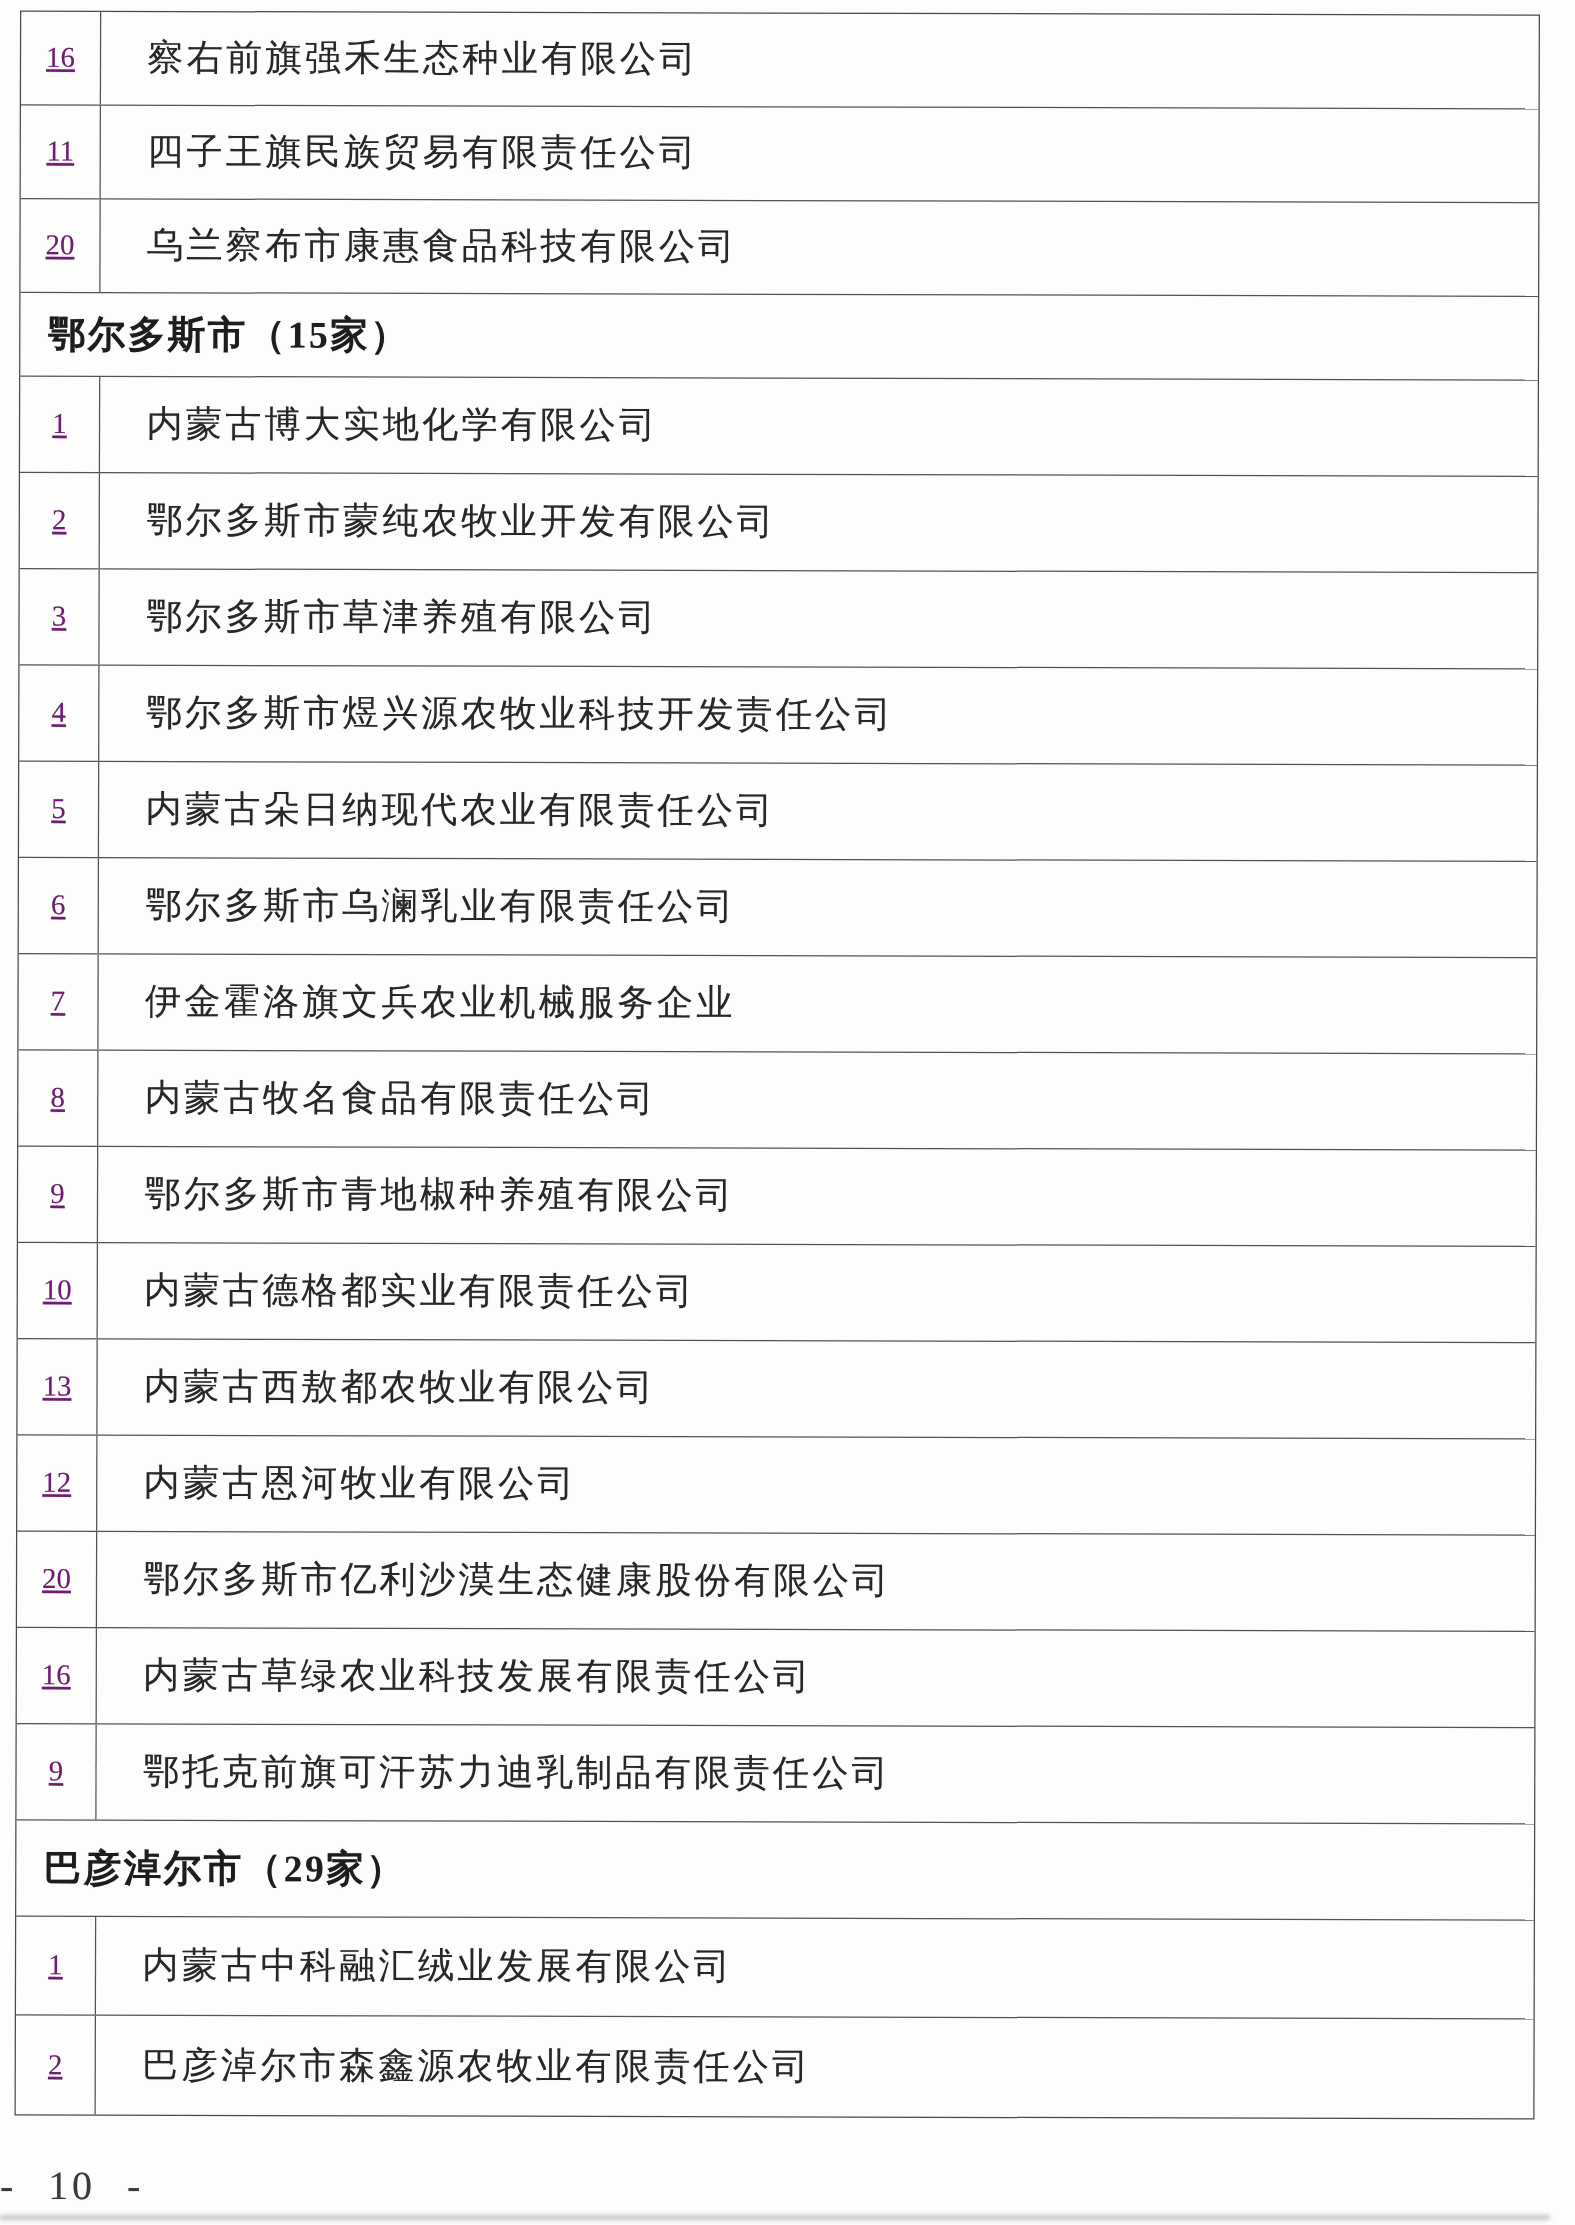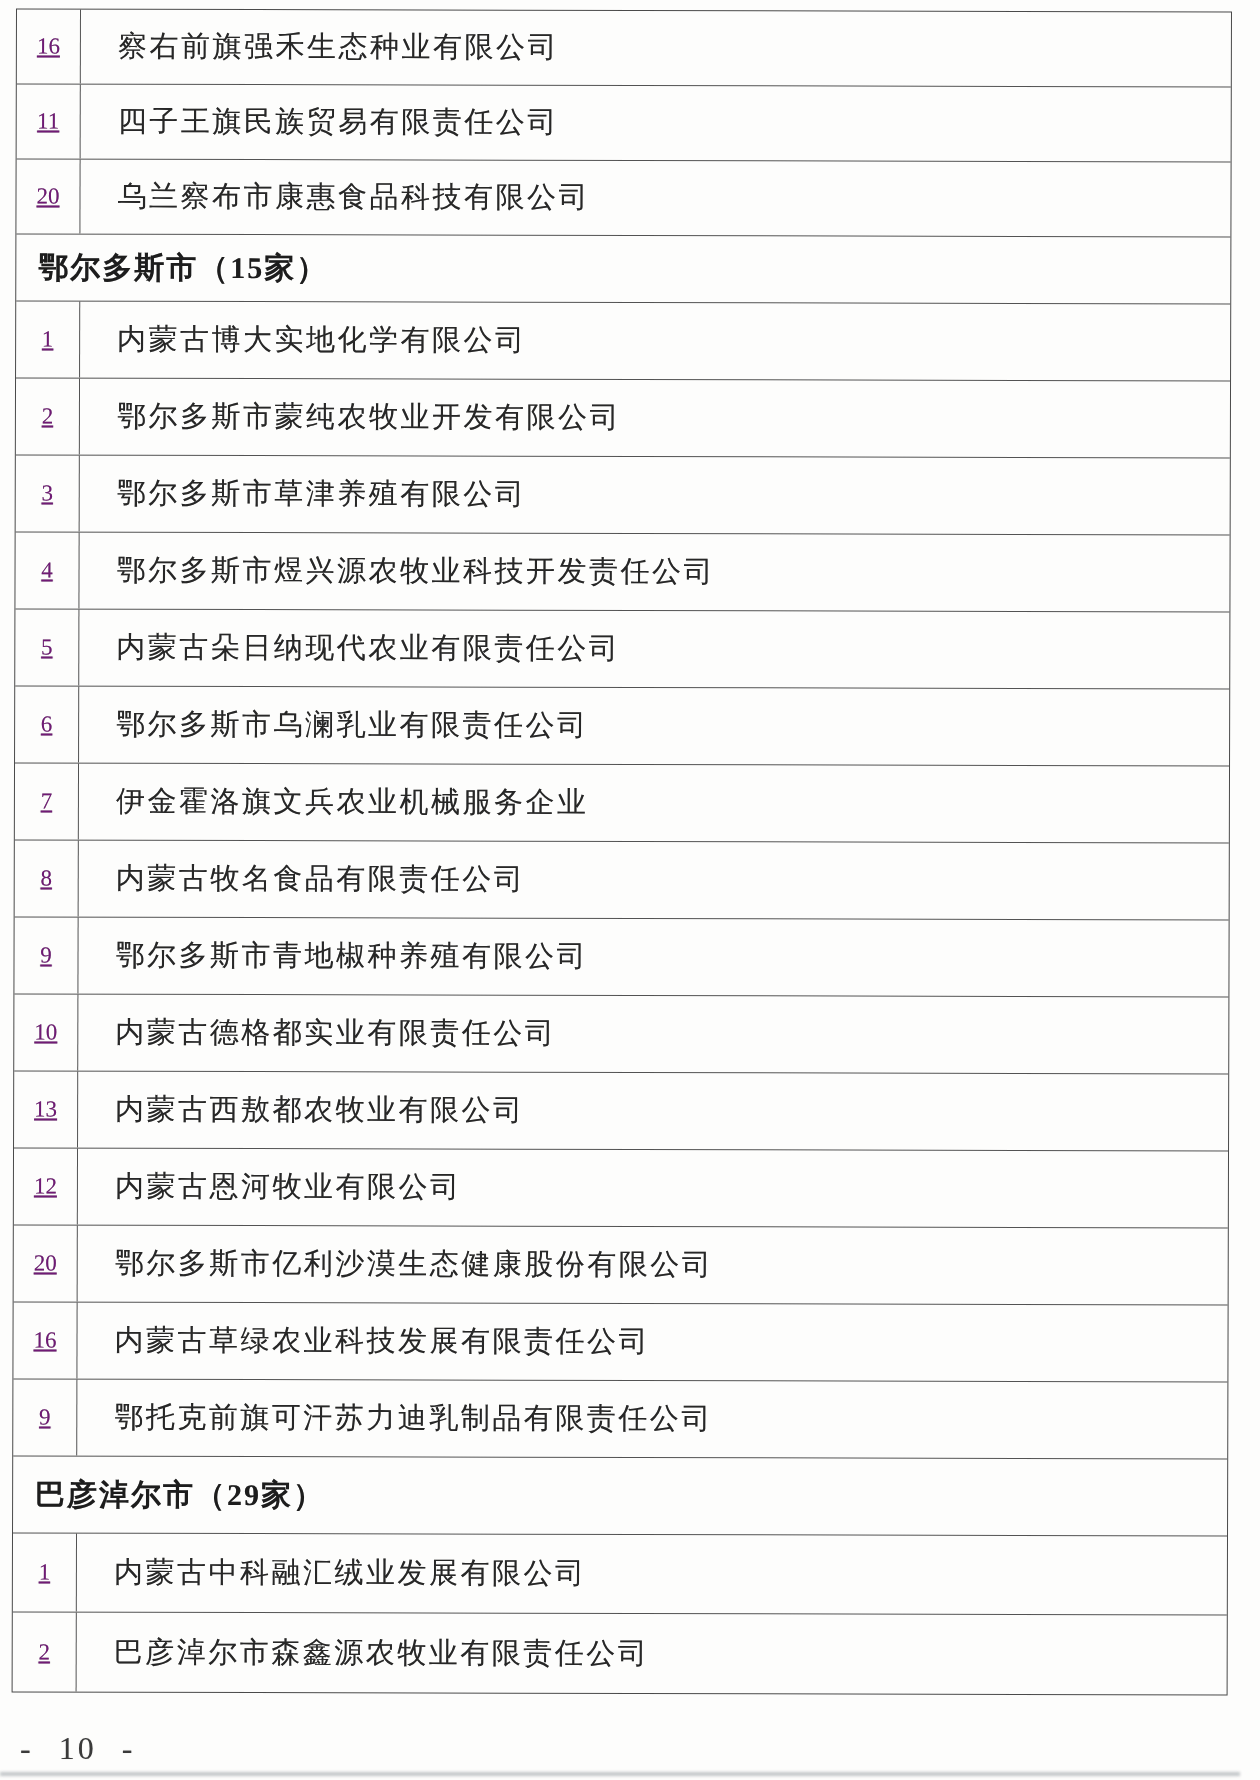--- a/index.html
+++ b/index.html
@@ -65,21 +65,21 @@
     box-sizing: border-box;
     font-weight: bold;
     font-size: 30px;
     letter-spacing: 2px;
     color: #1d1d1d;
     text-shadow: 0 0 0.6px rgba(10,10,10,.4);
     white-space: nowrap;
   }
   .page-footer {
     position: absolute;
-    left: 20px; top: 1730px;
+    left: 0; top: 1730px;
     font-size: 32px;
     color: #3a3a3a;
     letter-spacing: 3px;
     word-spacing: 14px;
     text-shadow: 0 0 0.7px rgba(40,40,40,.35);
   }
   .scan-edge {
     position: absolute;
     left: 0; top: 1772px;
     width: 1240px; height: 4px;

